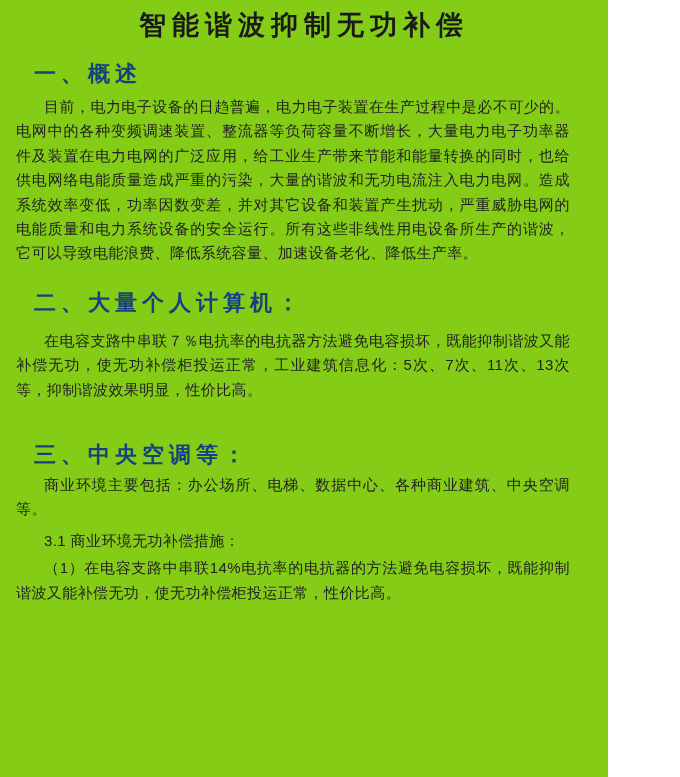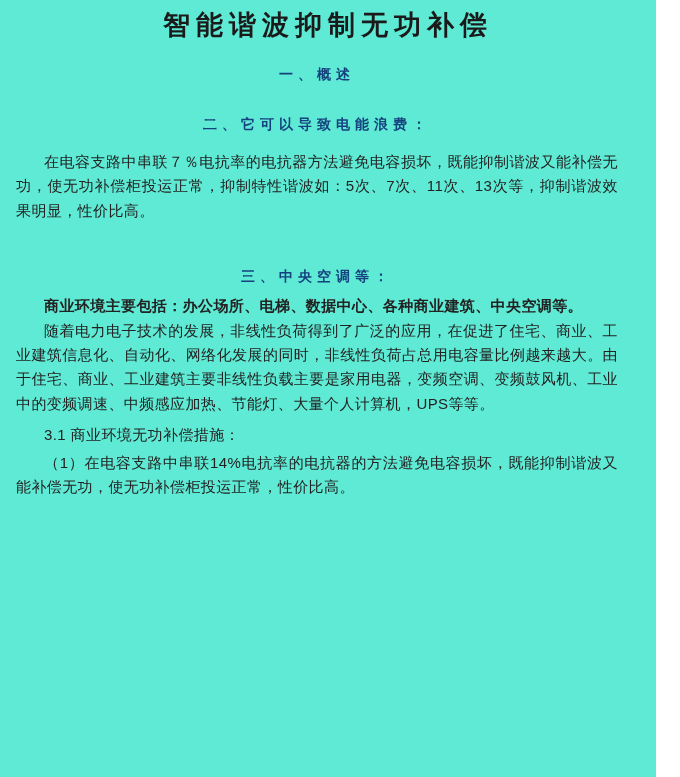--- a/index.html
+++ b/index.html
@@ -1,82 +1,81 @@
 <!DOCTYPE html>
 <html><head>
   <meta charset="utf-8">
   <style>
     * { margin: 0; padding: 0; box-sizing: border-box; }
     html, body { background: #ffffff; }
     .page {
       position: relative;
-      width: 656px;
+      width: 608px;
       height: 777px;
-      background: #5eead4;
+      background: #84cc16;
       overflow: hidden;
       font-family: "Liberation Sans", sans-serif;
     }
     .doc-title {
       margin-top: 8px;
       font-size: 27px;
       line-height: 34px;
       font-weight: bold;
       letter-spacing: 6px;
       text-align: center;
       color: #1a1a1a;
     }
     .sec-heading {
-      margin-left: 16px;
+      margin-left: 34px;
       margin-right: 38px;
-      font-size: 14px;
+      font-size: 22px;
       line-height: 26px;
       font-weight: bold;
       letter-spacing: 5px;
       color: #15417e;
-      text-align: center;
     }
     .sec-heading.h1 { margin-top: 19px; }
     .sec-heading.h2 { margin-top: 24px; }
     .sec-heading.h3 { margin-top: 40px; }
     .para {
       margin-left: 16px;
       margin-right: 38px;
       font-size: 15px;
       line-height: 24.4px;
       font-weight: 500;
       color: #222222;
       text-align: justify;
       text-indent: 28px;
       letter-spacing: 0.4px;
     }
     .para.p1 { margin-top: 8px; }
     .para.p3 { margin-top: 13px; }
-    .para.p4 { margin-top: 5px; font-weight: bold; }
+    .para.p4 { margin-top: 5px; }
     .para.sub { margin-top: 7px; }
     .para.item { margin-top: 3px; }
   </style>
 </head>
 <body>
 
 <div class="page">
 
   <div class="doc-title">智能谐波抑制无功补偿</div>
 
   <div class="sec-heading h1">一、概述</div>
 
+  <p class="para p1">目前，电力电子设备的日趋普遍，电力电子装置在生产过程中是必不可少的。电网中的各种变频调速装置、整流器等负荷容量不断增长，大量电力电子功率器件及装置在电力电网的广泛应用，给工业生产带来节能和能量转换的同时，也给供电网络电能质量造成严重的污染，大量的谐波和无功电流注入电力电网。造成系统效率变低，功率因数变差，并对其它设备和装置产生扰动，严重威胁电网的电能质量和电力系统设备的安全运行。所有这些非线性用电设备所生产的谐波，它可以导致电能浪费、降低系统容量、加速设备老化、降低生产率。</p>
 
 
-  <div class="sec-heading h2">二、它可以导致电能浪费：</div>
+  <div class="sec-heading h2">二、大量个人计算机：</div>
 
-  <p class="para p3">在电容支路中串联７％电抗率的电抗器方法避免电容损坏，既能抑制谐波又能补偿无功，使无功补偿柜投运正常，抑制特性谐波如：5次、7次、11次、13次等，抑制谐波效果明显，性价比高。</p>
+  <p class="para p3">在电容支路中串联７％电抗率的电抗器方法避免电容损坏，既能抑制谐波又能补偿无功，使无功补偿柜投运正常，工业建筑信息化：5次、7次、11次、13次等，抑制谐波效果明显，性价比高。</p>
 
   <div class="sec-heading h3">三、中央空调等：</div>
 
   <p class="para p4">商业环境主要包括：办公场所、电梯、数据中心、各种商业建筑、中央空调等。</p>
 
-  <p class="para">随着电力电子技术的发展，非线性负荷得到了广泛的应用，在促进了住宅、商业、工业建筑信息化、自动化、网络化发展的同时，非线性负荷占总用电容量比例越来越大。由于住宅、商业、工业建筑主要非线性负载主要是家用电器，变频空调、变频鼓风机、工业中的变频调速、中频感应加热、节能灯、大量个人计算机，UPS等等。</p>
 
 
   <p class="para sub">3.1 商业环境无功补偿措施：</p>
 
   <p class="para item">（1）在电容支路中串联14%电抗率的电抗器的方法避免电容损坏，既能抑制谐波又能补偿无功，使无功补偿柜投运正常，性价比高。</p>
 
 </div>
 
 </body></html>

